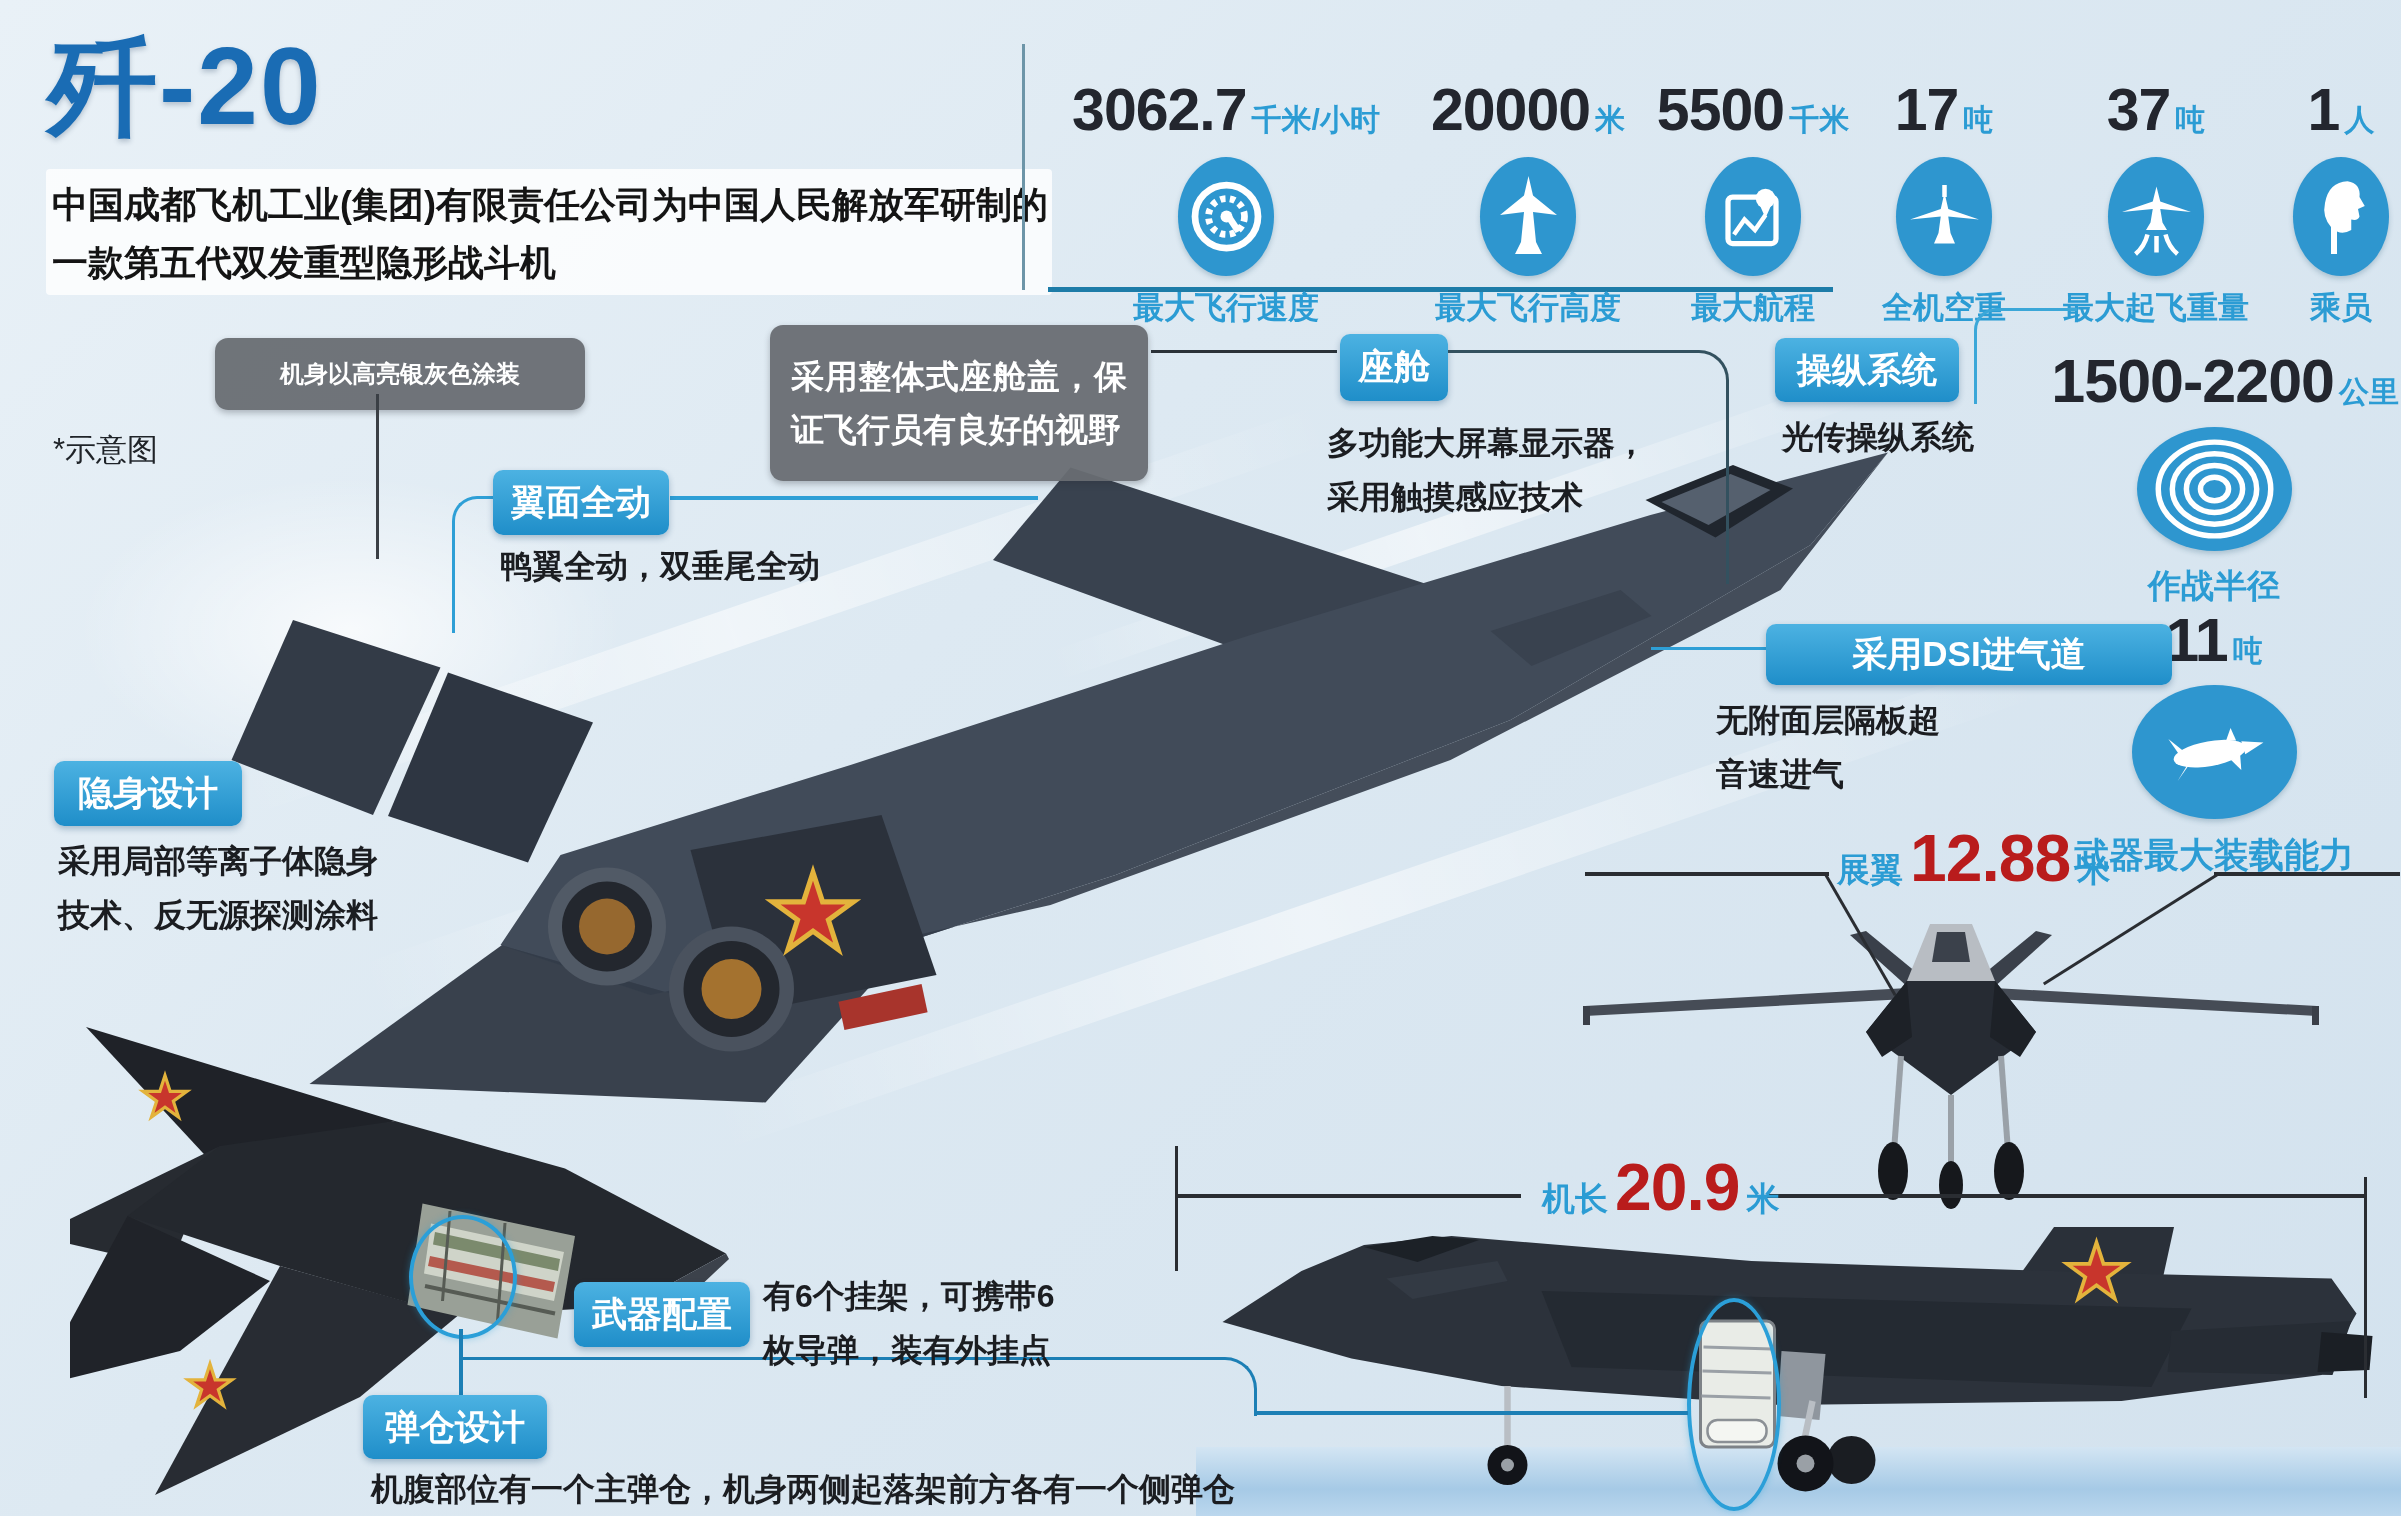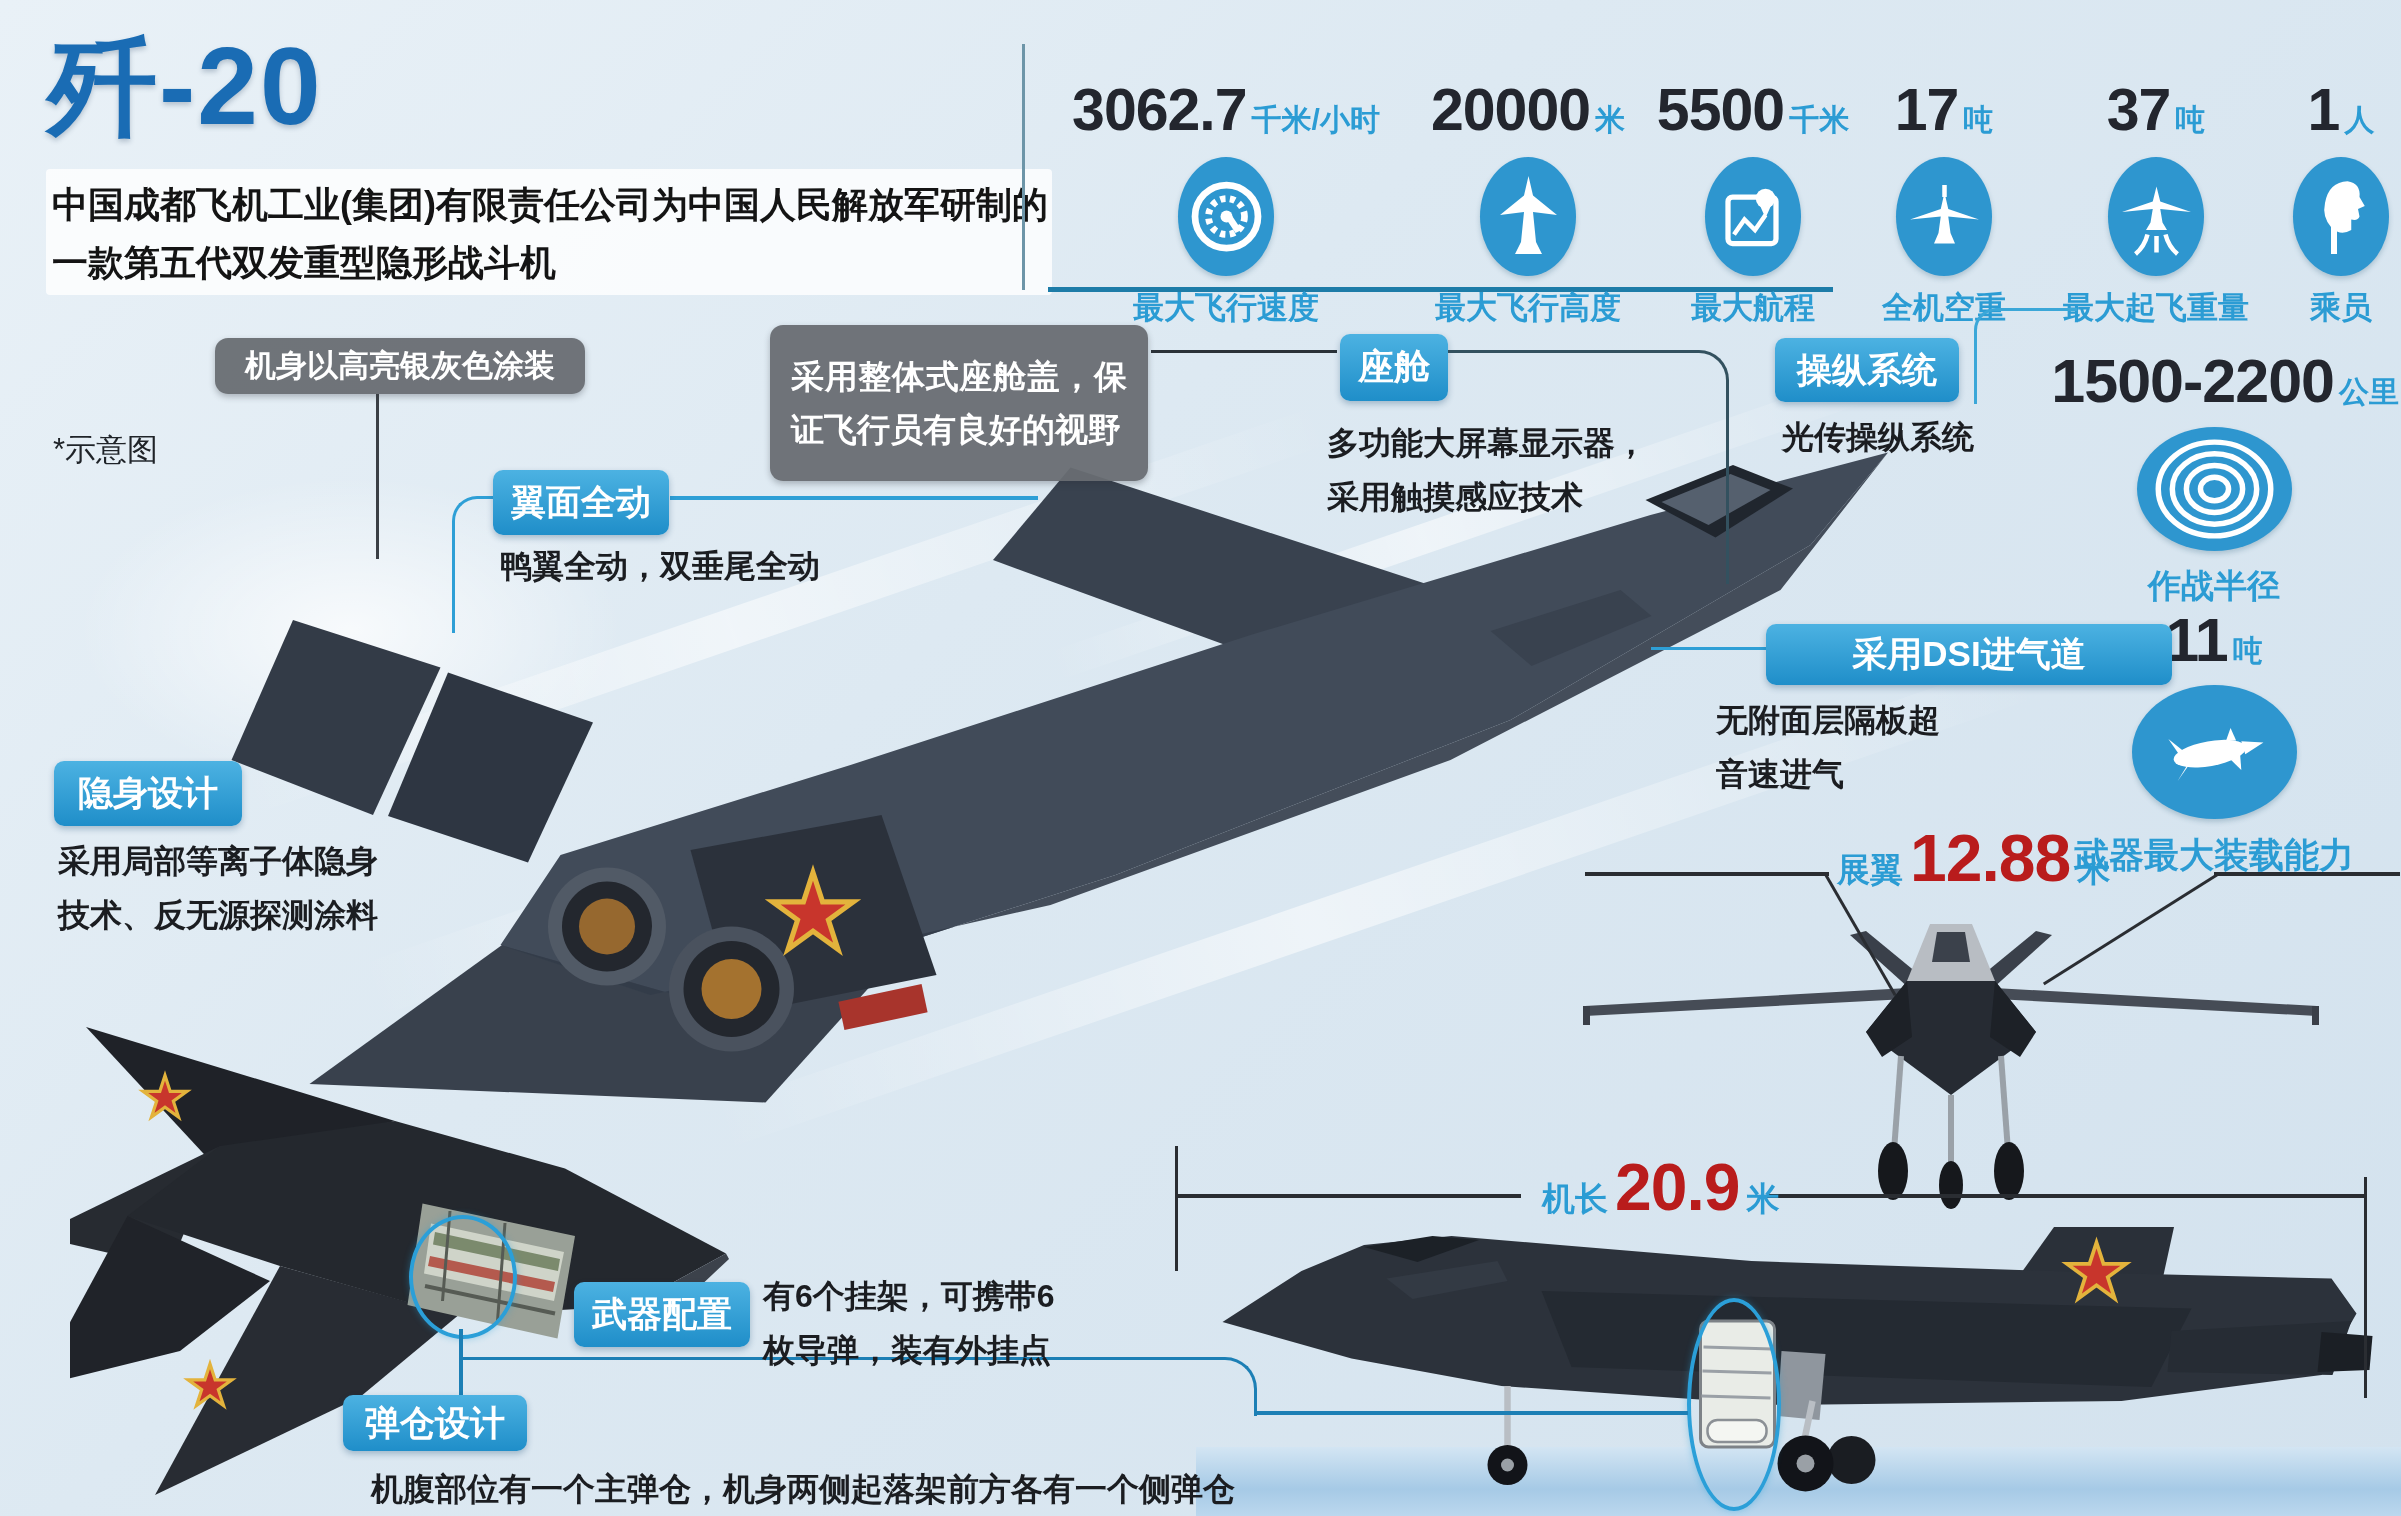--- a/index.html
+++ b/index.html
@@ -272,21 +272,21 @@
   <circle cx="3700" cy="2918" r="48" fill="#1a1d22"></circle>
   <circle cx="3012" cy="2928" r="40" fill="#121419"></circle>
   <circle cx="3012" cy="2928" r="13" fill="#9aa0a6"></circle>
   <circle cx="3608" cy="2925" r="56" fill="#121419"></circle>
   <circle cx="3608" cy="2925" r="18" fill="#9aa0a6"></circle>
 </svg>
 
 <div class="abs ellipse-highlight" style="left:409px;top:1215px;width:100px;height:116px;"></div>
 <div class="abs ellipse-highlight" style="left:1687px;top:1298px;width:86px;height:205px;"></div>
 
-<div class="abs pill-gray" style="left:215px;top:338px;width:370px;height:56px;font-size:31px;">
+<div class="abs pill-gray" style="left:215px;top:338px;width:370px;height:72px;font-size:24px;">
   <span>机身以高亮银灰色涂装</span>
 </div>
 <div class="abs dark-line" style="left:376px;top:394px;width:3px;height:165px;"></div>
 
 <div class="abs pill-gray" style="left:770px;top:325px;width:378px;height:156px;font-size:33px;line-height:53px;padding:0 21px;box-sizing:border-box;">
   <span>采用整体式座舱盖，保证飞行员有良好的视野</span>
 </div>
 <div class="abs line" style="left:1151px;top:350px;width:186px;height:2.5px;background:#2b3238;"></div>
 
 <div class="abs pill-blue" style="left:1340px;top:334px;width:108px;height:67px;font-size:36px;">
@@ -340,17 +340,17 @@
 </div>
 
 <div class="abs" style="left:460px;top:1357px;width:794px;height:56px;border-top:3.5px solid #1c7fb5;border-right:3.5px solid #1c7fb5;border-top-right-radius:32px;"></div>
 <div class="abs" style="left:1255px;top:1411px;width:433px;height:3.5px;background:#1c7fb5;"></div>
 <div class="abs" style="left:459px;top:1329px;width:3.5px;height:70px;background:#1c7fb5;"></div>
 <div class="abs pill-blue" style="left:574px;top:1282px;width:176px;height:65px;font-size:35px;">
   <span>武器配置</span>
 </div>
 <div class="abs body-text" style="left:763px;top:1269px;width:313px;">有6个挂架，可携带6枚导弹，装有外挂点</div>
 
-<div class="abs pill-blue" style="left:343px;top:1395px;width:184px;height:56px;font-size:35px;">
+<div class="abs pill-blue" style="left:363px;top:1395px;width:184px;height:64px;font-size:35px;">
   <span>弹仓设计</span>
 </div>
 <div class="abs body-text" style="left:371px;top:1462px;width:851px;white-space:nowrap;">机腹部位有一个主弹仓，机身两侧起落架前方各有一个侧弹仓</div>
 
 
 </body></html>

